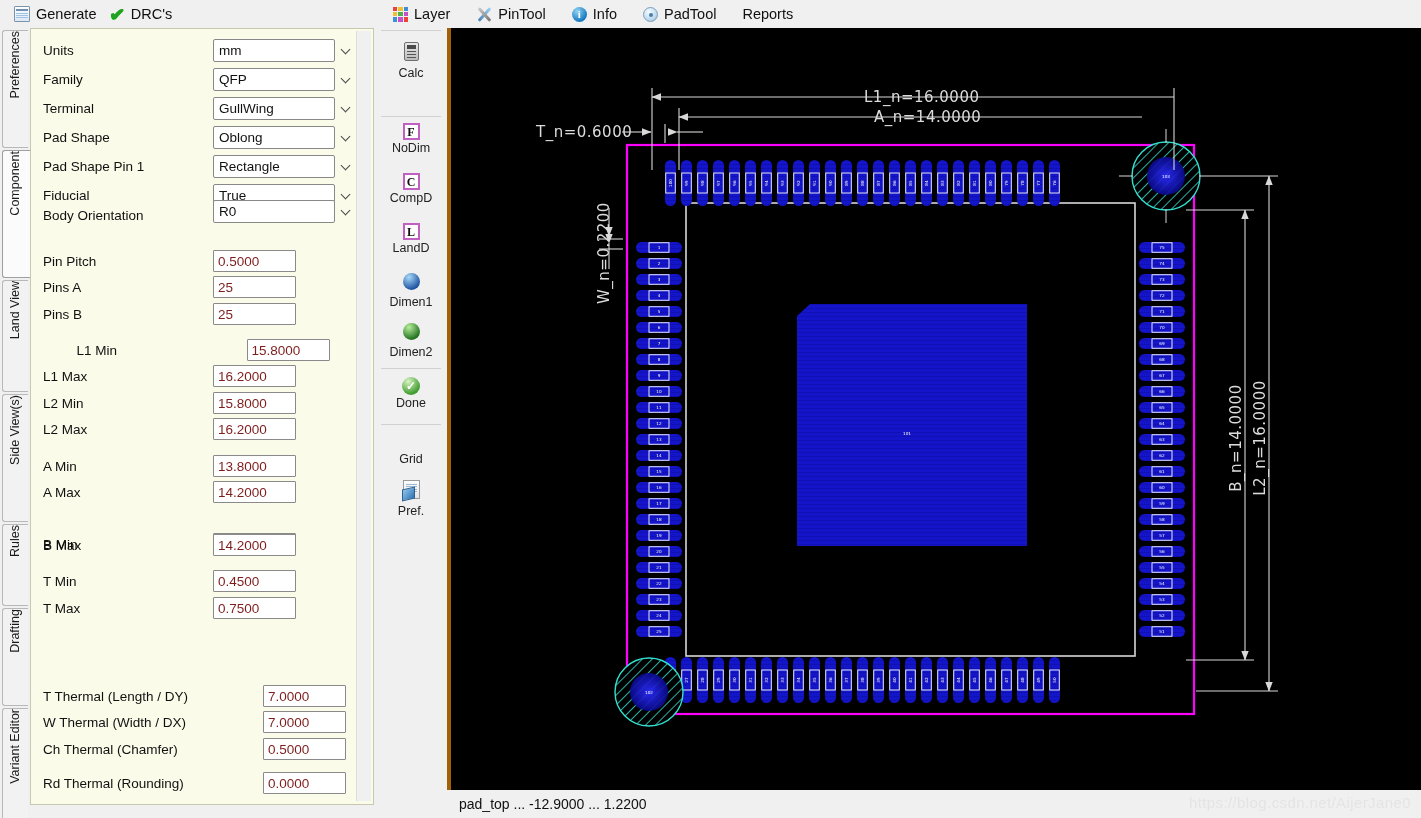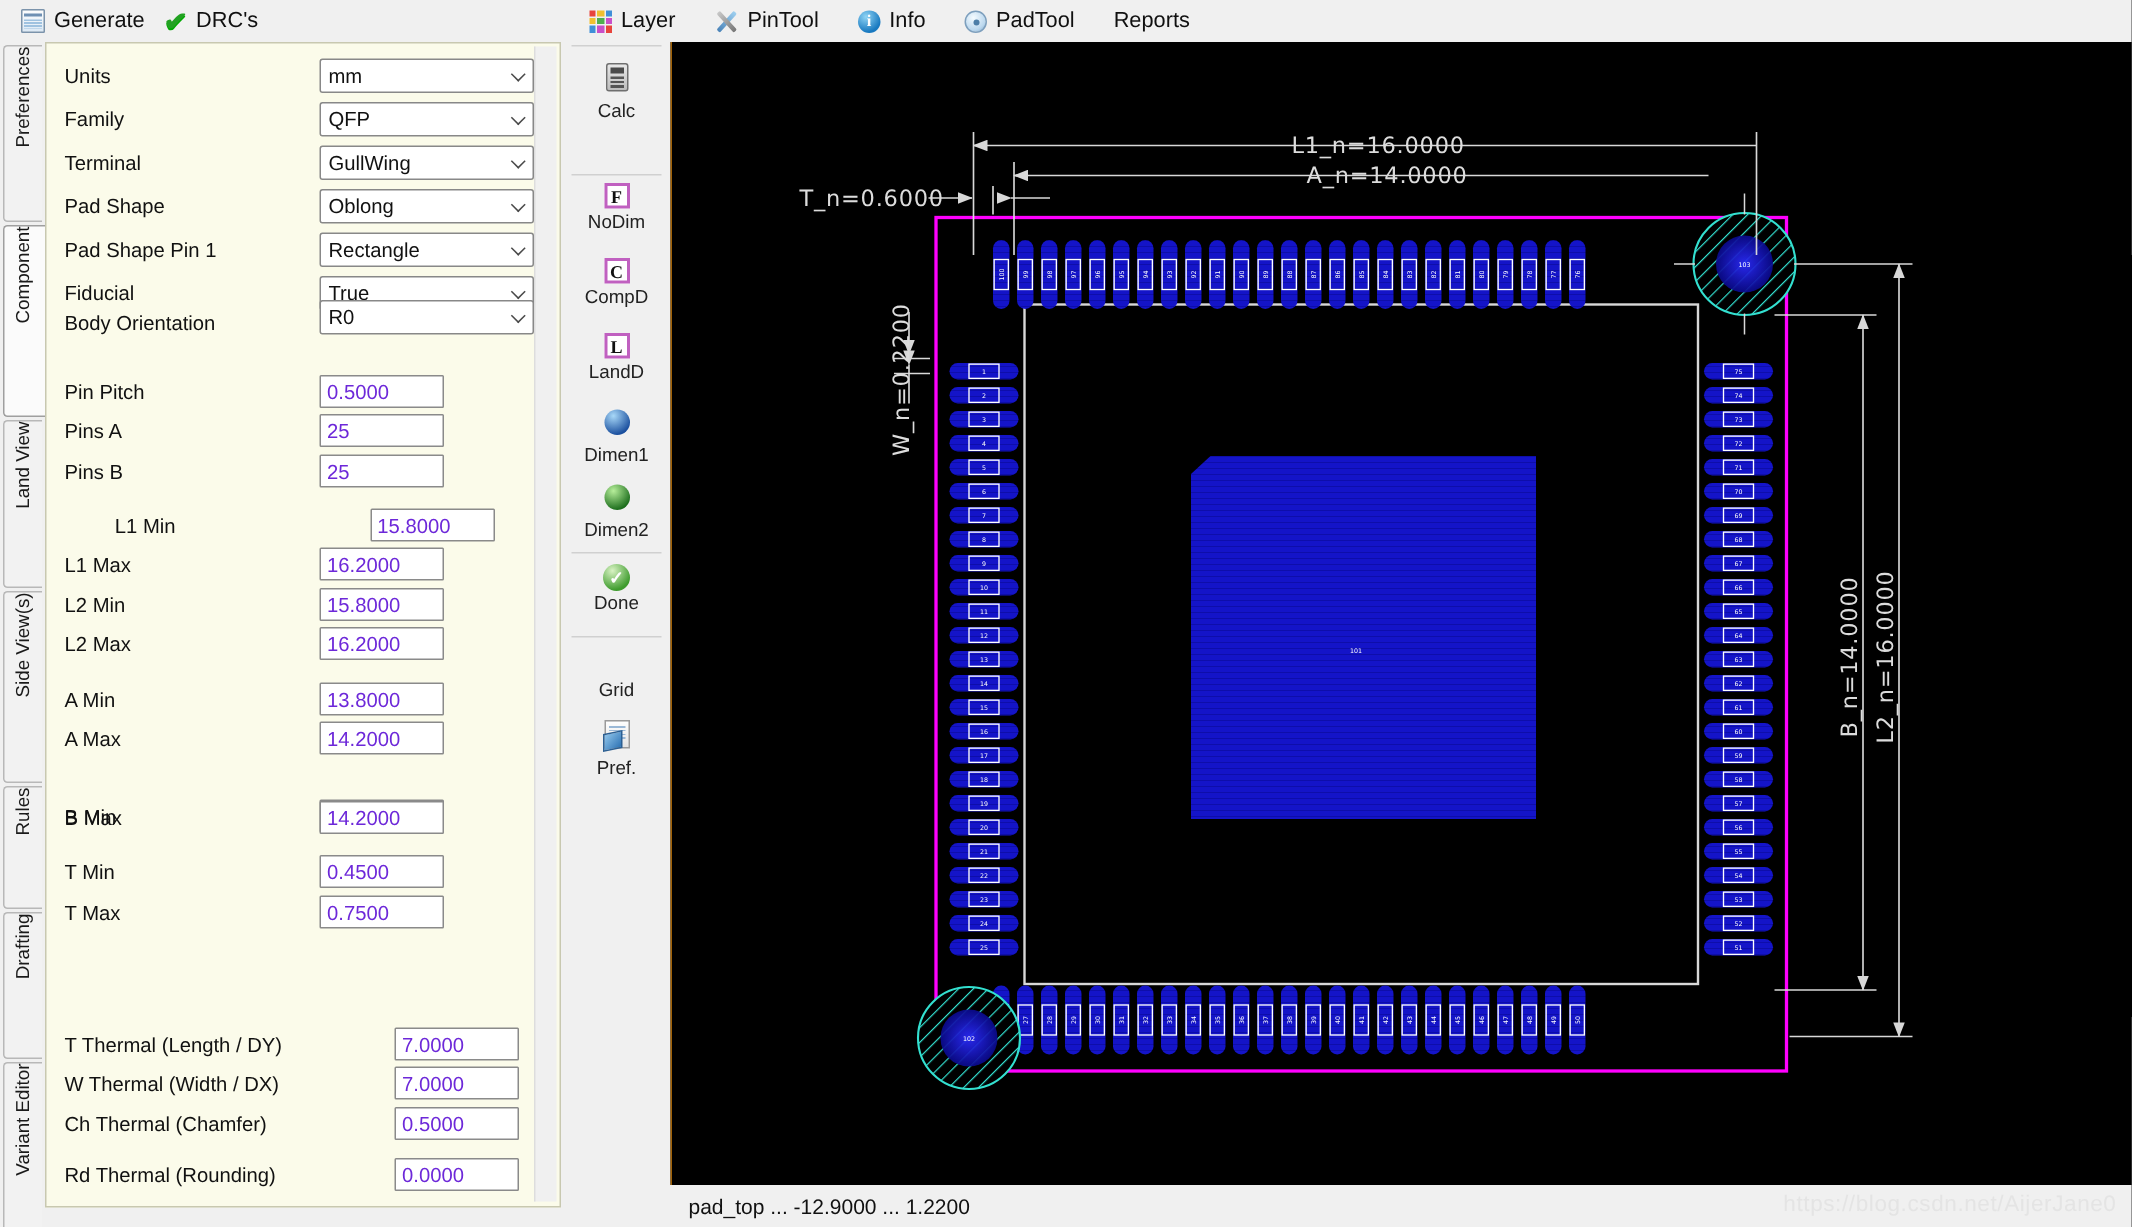--- a/index.html
+++ b/index.html
@@ -34,31 +34,31 @@
              transform:rotate(180deg);writing-mode:vertical-rl;text-align:center;line-height:25px;}
   .vtab.sel{background:#fbfbfb;border-color:#9f9f9f;width:28px;left:2px;}
 
   
   #formwrap{position:absolute;left:30px;top:28px;width:344px;height:777px;
             background:#fbfbea;border:1px solid #c8c8b0;box-sizing:border-box;}
   .frow{position:absolute;left:12px;height:26px;display:flex;align-items:center;width:320px;}
   .flabel{font-size:13.5px;color:#111;flex:0 0 170px;}
   select.fctl{
     -webkit-appearance:none;appearance:none;
-    width:143px;height:23px;font-size:13.5px;font-family:"Liberation Sans",sans-serif;
+    width:122px;height:23px;font-size:13.5px;font-family:"Liberation Sans",sans-serif;
     color:#111;background:#fff;border:1px solid #888;border-radius:2px;
     padding:0 18px 0 5px;box-sizing:border-box;line-height:21px;
   }
   .selwrap{position:relative;width:143px;height:23px;}
   .selwrap .chev{position:absolute;right:6px;top:7px;width:8px;height:8px;pointer-events:none;}
   .selwrap .chev:before{content:"";position:absolute;left:0;top:0;width:6px;height:6px;
       border-right:1.6px solid #4a4a4a;border-bottom:1.6px solid #4a4a4a;transform:rotate(45deg);}
   input.fctl{
     width:83px;height:22px;font-size:13.5px;font-family:"Liberation Sans",sans-serif;
-    color:#6d28d9;background:#fff;border:1px solid #8a8a8a;border-radius:1px;
+    color:#7f1d1d;background:#fff;border:1px solid #8a8a8a;border-radius:1px;
     padding:0 4px;box-sizing:border-box;
   }
   input.fwide{width:83px;}
   .frow.thermal .flabel{flex:0 0 220px;}
   .scrollcol{position:absolute;right:2px;top:2px;width:14px;height:770px;background:#f0f0f0;
              border-left:1px solid #ddd;}
   .scrollcol .thumb{position:absolute;left:1px;top:0;width:11px;height:0;background:#cdcdcd;}
 
   
   #toolhead{position:absolute;left:375px;top:0;width:1046px;height:28px;background:#f0f0f0;
@@ -107,21 +107,21 @@
   .g-grid i{background:#b9b9b9;border-radius:50%;}
   .g-pref{width:17px;height:19px;background:linear-gradient(#fefefe,#e4e4e4);
           border:1px solid #9a9a9a;position:relative;box-sizing:border-box;display:inline-block;}
   .g-pref:before{content:"";position:absolute;left:2px;top:3px;width:11px;height:9px;
       background:repeating-linear-gradient(to bottom,#9ab8d6 0 1px,transparent 1px 2.5px);}
   .g-pref:after{content:"";position:absolute;left:-2px;top:7px;width:11px;height:10px;
       background:linear-gradient(135deg,#8fc4ea,#2f74b5);transform:skewY(-12deg);border:1px solid #2c5f92;}
 
   
   #canvaswrap{position:absolute;left:447px;top:28px;width:974px;height:762px;background:#000;
-              border-left:1px solid #a16207;box-sizing:border-box;}
+              border-left:4px solid #a16207;box-sizing:border-box;}
   #statusbar{position:absolute;left:447px;top:790px;width:974px;height:28px;background:#f0f0f0;
              display:flex;align-items:center;padding-left:12px;box-sizing:border-box;}
   #statustext{font-size:14px;color:#111;}
   #watermark{position:absolute;right:10px;top:794px;font-size:15px;color:#e4e4e4;
              letter-spacing:.4px;font-family:"Liberation Sans",sans-serif;}
   svg{display:block;}
   .dimtxt{fill:#dcdcdc;font-family:"DejaVu Sans",sans-serif;font-size:15px;letter-spacing:.5px;}
   .dimline{stroke:#d8d8d8;stroke-width:1.1;fill:none;}
   .padnum{fill:#ffffff;font-family:"DejaVu Sans",sans-serif;font-size:4.2px;}
 </style>

